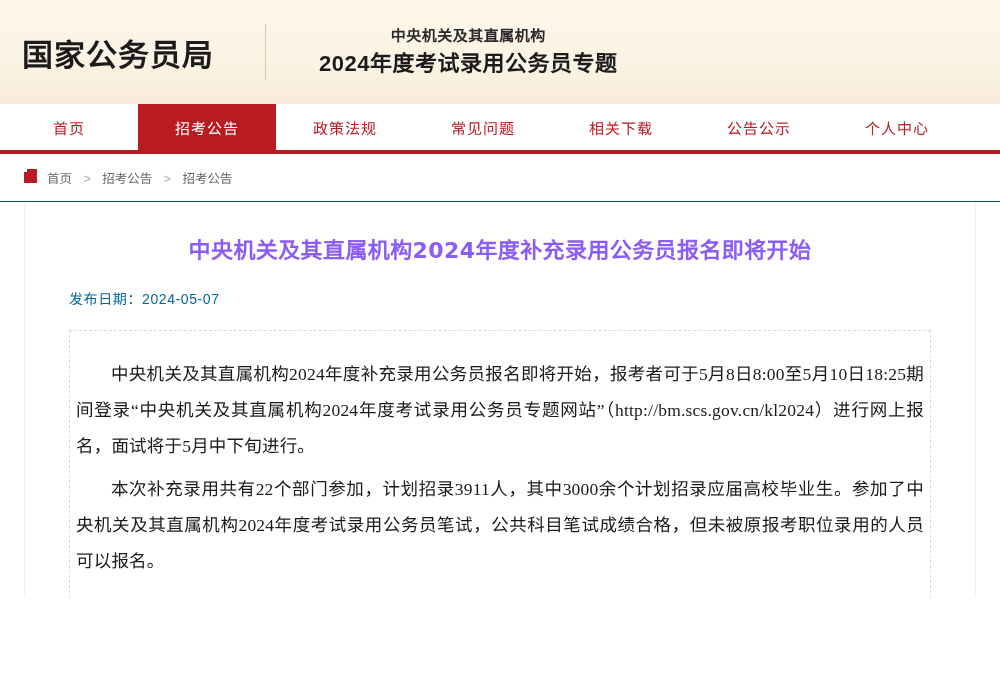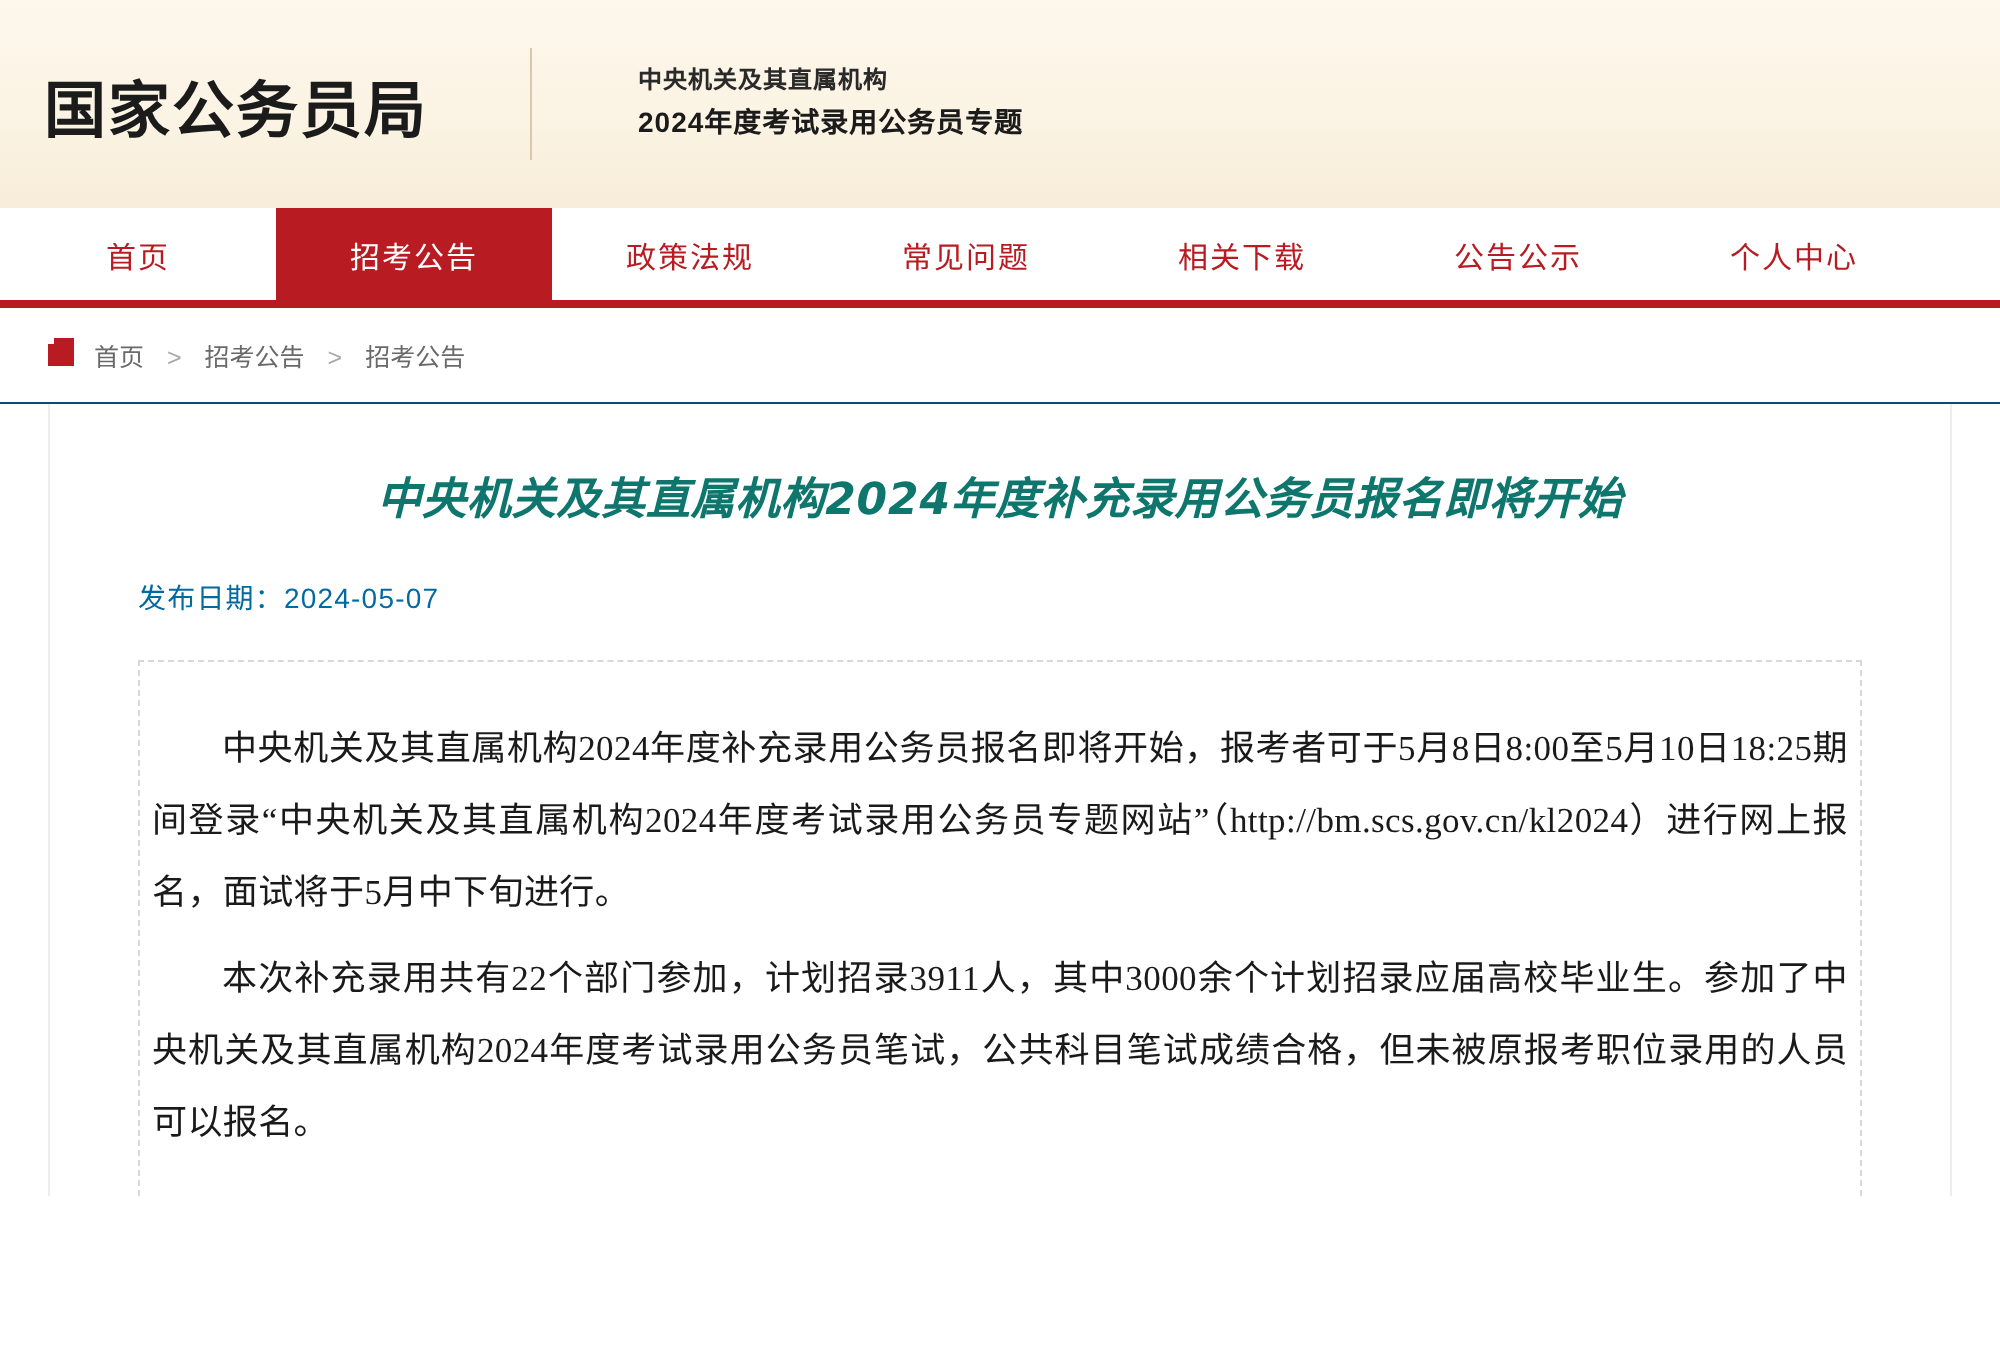--- a/index.html
+++ b/index.html
@@ -41,27 +41,28 @@
     background: #d8c9a8;
     margin: 0 20px 0 18px;
   }
   .header-titles {
     display: flex;
     flex-direction: column;
     justify-content: center;
     line-height: 1.28;
   }
   .header-sub {
-    font-size: 12px;
+    font-size: 15px;
     color: #2a2a2a;
     font-weight: bold;
     letter-spacing: 0.5px;
+    text-align: center;
   }
   .header-main {
-    font-size: 14px;
+    font-size: 22px;
     color: #1b1b1b;
     font-weight: bold;
     letter-spacing: 0.5px;
     margin-top: 4px;
   }
 
   
   .nav {
     position: relative;
     height: 46px;
@@ -139,24 +140,23 @@
     border-right: 1px solid #ededed;
     padding: 34px 44px 0 44px;
     box-sizing: border-box;
     min-height: 100%;
   }
   .article-title {
     text-align: center;
     font-family: "DejaVu Sans", "Liberation Sans", sans-serif;
     font-size: 22px;
     font-weight: bold;
-    color: #0f766e;
+    color: #8b5cf6;
     letter-spacing: 0.4px;
     line-height: 1.4;
-    font-style: italic;
   }
   .article-date {
     text-align: left;
     font-size: 14px;
     color: #0369a1;
     margin-top: 21px;
     letter-spacing: 0.6px;
   }
   .article-body {
     margin-top: 22px;

